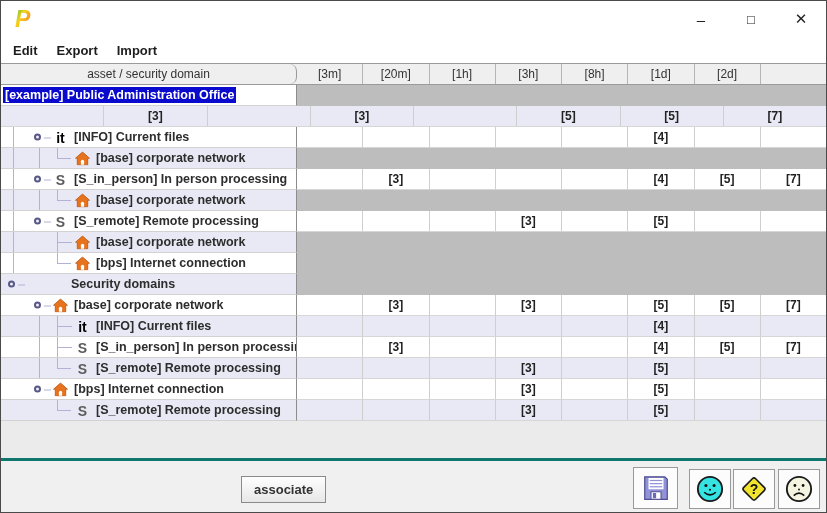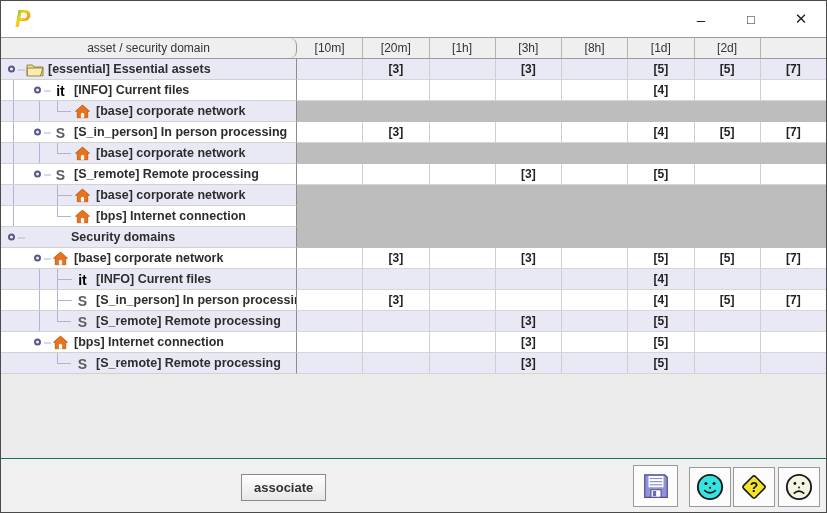--- a/index.html
+++ b/index.html
@@ -51,21 +51,21 @@
   .it-ic{font-size:14px;color:#000;}
   .s-ic{font-size:14px;color:#5c5c5c;}
   .value-area{flex:1;display:flex;}
   .vcell{flex:1;display:flex;align-items:center;justify-content:center;
     border-right:1px solid #cfcfcf;border-bottom:1px solid #d6d6d6;
     font-size:12px;font-weight:bold;color:#222;}
   .vcell:last-child{border-right:none;}
   .value-area.grayed{background:#bdbdbd;}
   .filler{flex:1 1 auto;background:#ebebeb;}
   
-  .footer{height:54px;flex:0 0 54px;position:relative;background:#f0f0f0;border-top:1px solid #0f766e;}
+  .footer{height:54px;flex:0 0 54px;position:relative;background:#f0f0f0;border-top:3px solid #0f766e;}
   .txtbtn{position:absolute;top:15px;height:27px;padding:0 12px;
     border:1px solid #8a8a8a;background:linear-gradient(#fefefe,#e7e7e7);
     font-family:"Liberation Sans",sans-serif;font-size:13px;font-weight:bold;color:#333;cursor:default;}
   .iconbtn{position:absolute;border:1px solid #9a9a9a;background:#fcfcfc;
     display:flex;align-items:center;justify-content:center;padding:0;cursor:default;}
   .iconbtn svg{display:block;}
 </style>
 </head>
 <body>
 
@@ -85,47 +85,48 @@
         <text x="1" y="20" font-size="23" font-weight="bold" font-style="italic" font-family="Liberation Sans, sans-serif" fill="url(#plg)">P</text>
       </svg>
     </span>
     <div class="win-controls">
       <span class="win-btn">–</span>
       <span class="win-btn max">□</span>
       <span class="win-btn">✕</span>
     </div>
   </div>
 
+  <div class="menubar">
+      <span class="menu-item">Edit</span>
+      <span class="menu-item">Export</span>
+      <span class="menu-item">Import</span>
+    </div>
 
   <div class="table">
     <div class="thead">
       <div class="name-h">asset / security domain</div>
       <div class="vals-h">
-          <div class="hcell">[10m]</div>
+          <div class="hcell">[3m]</div>
           <div class="hcell">[20m]</div>
           <div class="hcell">[1h]</div>
           <div class="hcell">[3h]</div>
           <div class="hcell">[8h]</div>
           <div class="hcell">[1d]</div>
           <div class="hcell">[2d]</div>
           <div class="hcell">[7d]</div>
         </div>
     </div>
     <div>
-        <div class="row lavender">
-    <div class="tree-cell">
-      <span class="row-label" style="left: 47px;">[essential] Essential assets</span>
-    <div class="handle" style="left: 7px;"></div>
-            <span class="tree-icon" style="left: 24px;">
-              <svg viewBox="0 0 18 14" width="18" height="14">
-                <path d="M1 2.5 h5.5 l1.5 2 H17 v9 H1 z" fill="#f5e089" stroke="#8a7a30" stroke-width="0.9"></path>
-                <path d="M1.3 5.5 h15.7 l-2.6 8 H1.3 z" fill="#f9ecae" stroke="#8a7a30" stroke-width="0.9"></path>
-              </svg>
-            </span>
-          </div>
+        <div class="row white">
+    <div class="tree-cell">
+      <span class="row-label editor" style="left: 2px;">[example] Public Administration Office</span>
+    </div>
+    <div class="value-area grayed"></div>
+  </div>
+        <div class="row lavender">
     <div class="value-area">
             <div class="vcell"></div>
             <div class="vcell">[3]</div>
             <div class="vcell"></div>
             <div class="vcell">[3]</div>
             <div class="vcell"></div>
             <div class="vcell">[5]</div>
             <div class="vcell">[5]</div>
             <div class="vcell">[7]</div>
           </div>

